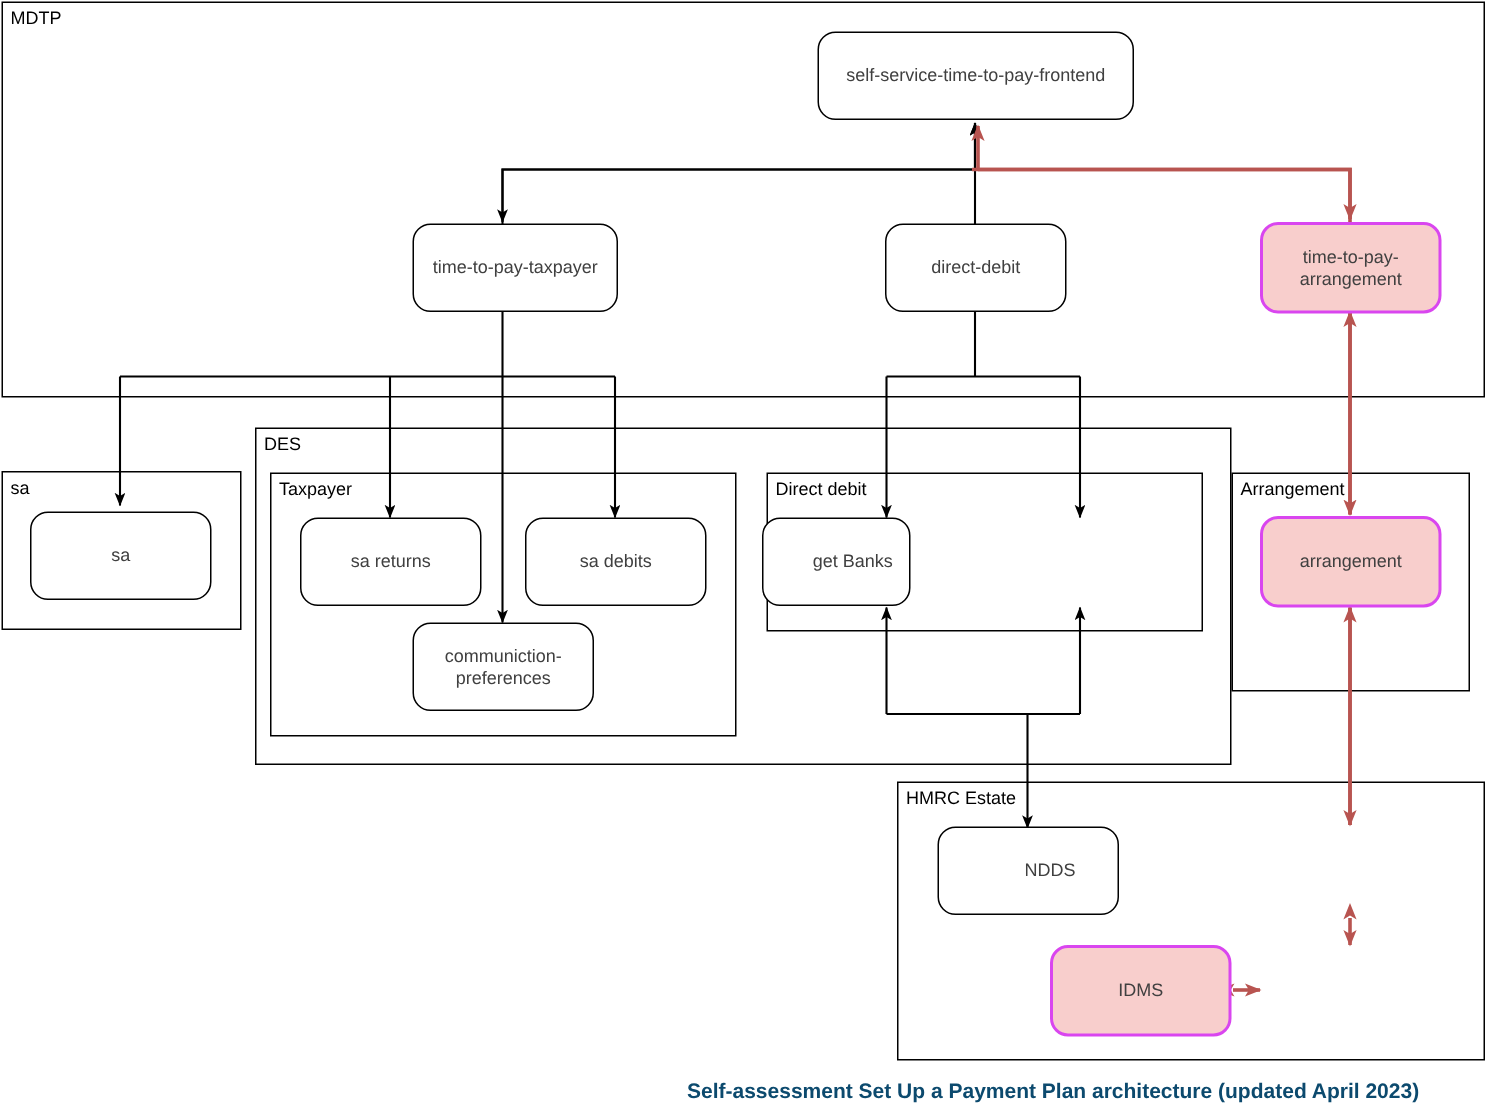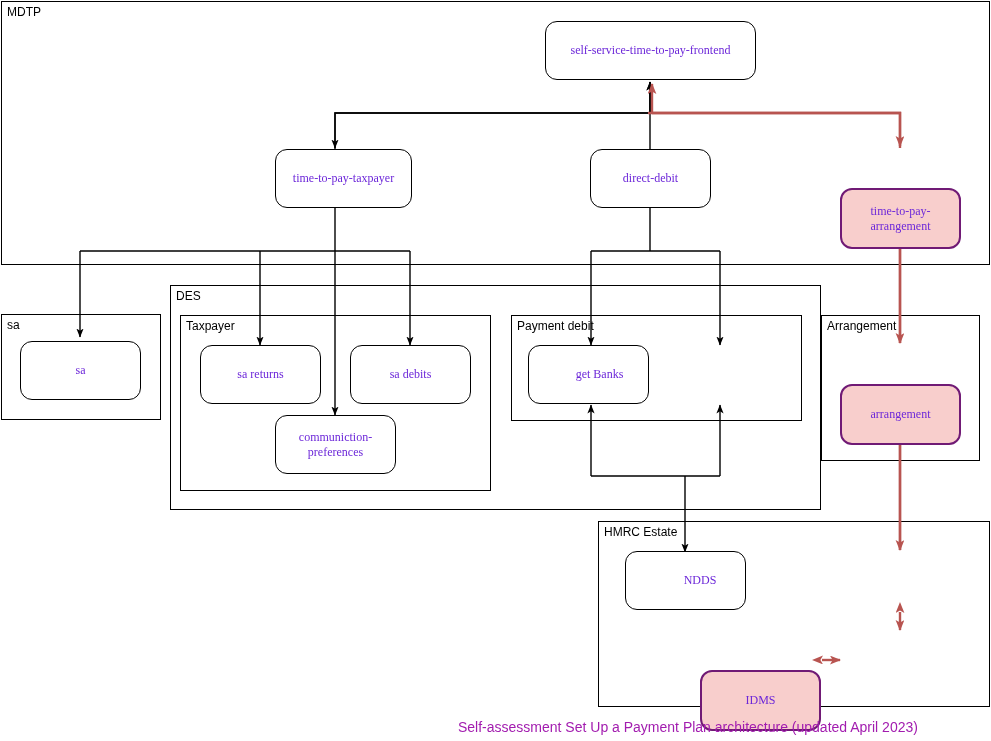--- a/index.html
+++ b/index.html
@@ -46,35 +46,33 @@
     position: absolute;
     box-sizing: border-box;
     border: 1px solid #000000;
     border-radius: 12px;
     background: #ffffff;
     display: flex;
     align-items: center;
     justify-content: center;
     text-align: center;
     font-size: 12px;
-    color: #6d28d9;
+    color: #404040;
     line-height: 15px;
     padding: 2px 6px;
-    font-family: Liberation Serif, serif;
   }
   .node.highlight {
     background: #f8cecc;
-    border: 2px solid #701a75;
-    margin-top: 40px;
+    border: 2px solid #d946ef;
   }
   .caption {
     position: absolute;
     font-size: 14px;
-    font-weight: normal;
-    color: #a21caf;
+    font-weight: bold;
+    color: #0c4a6e;
     white-space: nowrap;
   }
 </style>
 </head>
 <body>
 
 <div id="canvas">
 
   <div class="group" style="left:1px; top:1px; width:989px; height:264px;">
     <span class="group-label">MDTP</span>
@@ -86,21 +84,21 @@
 
   <div class="group" style="left:170px; top:285px; width:651px; height:225px;">
     <span class="group-label">DES</span>
   </div>
 
   <div class="group" style="left:180px; top:315px; width:311px; height:176px;">
     <span class="group-label">Taxpayer</span>
   </div>
 
   <div class="group" style="left:511px; top:315px; width:291px; height:106px;">
-    <span class="group-label">Payment debit</span>
+    <span class="group-label">Direct debit</span>
   </div>
 
   <div class="group" style="left:821px; top:315px; width:159px; height:146px;">
     <span class="group-label">Arrangement</span>
   </div>
 
   <div class="group" style="left:598px; top:521px; width:392px; height:186px;">
     <span class="group-label">HMRC Estate</span>
   </div>
 
@@ -187,21 +185,21 @@
   </div>
 
   <div class="node" style="left:350px; top:345px; width:121px; height:59px;">
     <span>sa debits</span>
   </div>
 
   <div class="node" style="left:275px; top:415px; width:121px; height:59px;">
     <span>communiction-preferences</span>
   </div>
 
-  <div class="node" style="left:528px; top:345px; width:121px; height:59px;padding-left:28px;">
+  <div class="node" style="left:508px; top:345px; width:99px; height:59px;padding-left:28px;">
     <span>get Banks</span>
   </div>
 
 
   <div class="node highlight" style="left:840px; top:344px; width:121px; height:61px;">
     <span>arrangement</span>
   </div>
 
   <div class="node" style="left:625px; top:551px; width:121px; height:59px;padding-left:35px;">
     <span>NDDS</span>

